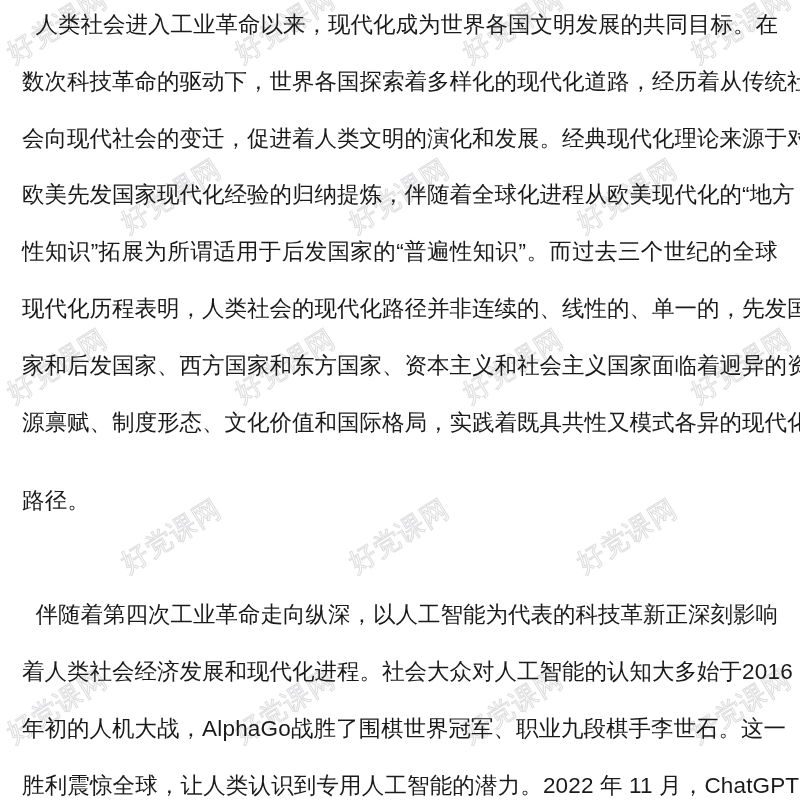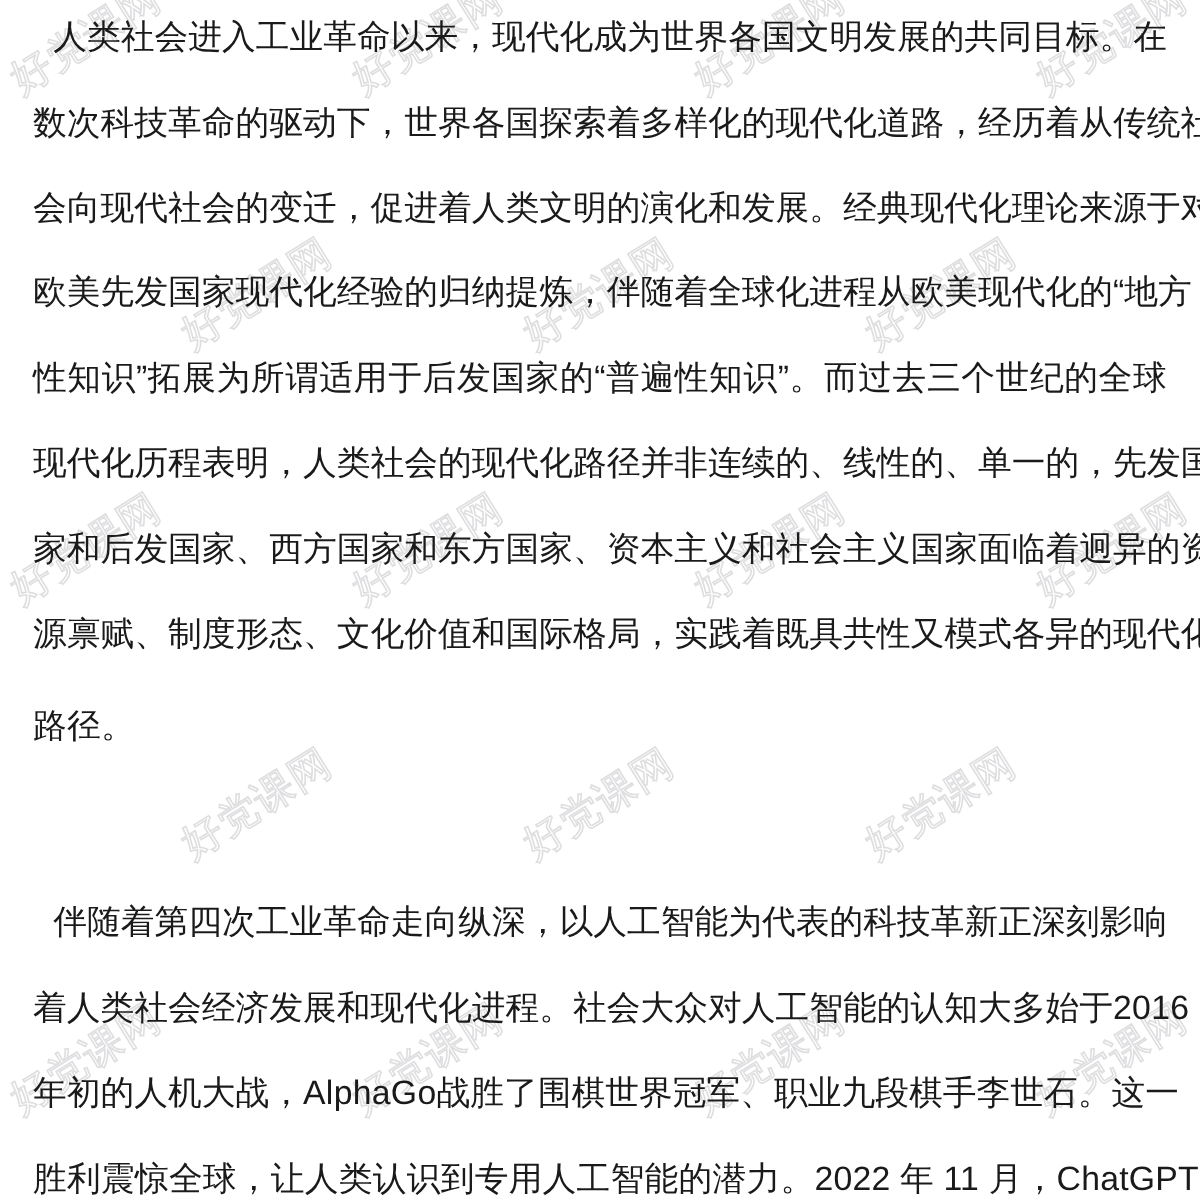--- a/index.html
+++ b/index.html
@@ -394,21 +394,21 @@
         <span>又</span>
         <span>模</span>
         <span>式</span>
         <span>各</span>
         <span>异</span>
         <span>的</span>
         <span>现</span>
         <span>代</span>
         <span>化</span>
       </div>
-      <div class="doc-line" style="top: 467px;">路径。</div>
+      <div class="doc-line" style="top: 484px;">路径。</div>
       <div></div>
       <div class="doc-line justify" aria-label="伴随着第四次工业革命走向纵深，以人工智能为代表的科技革新正深刻影响" style="top: 598.2px;">
         <span style="width: 45px;"></span>
         <span>伴</span>
         <span>随</span>
         <span>着</span>
         <span>第</span>
         <span>四</span>
         <span>次</span>
         <span>工</span>

